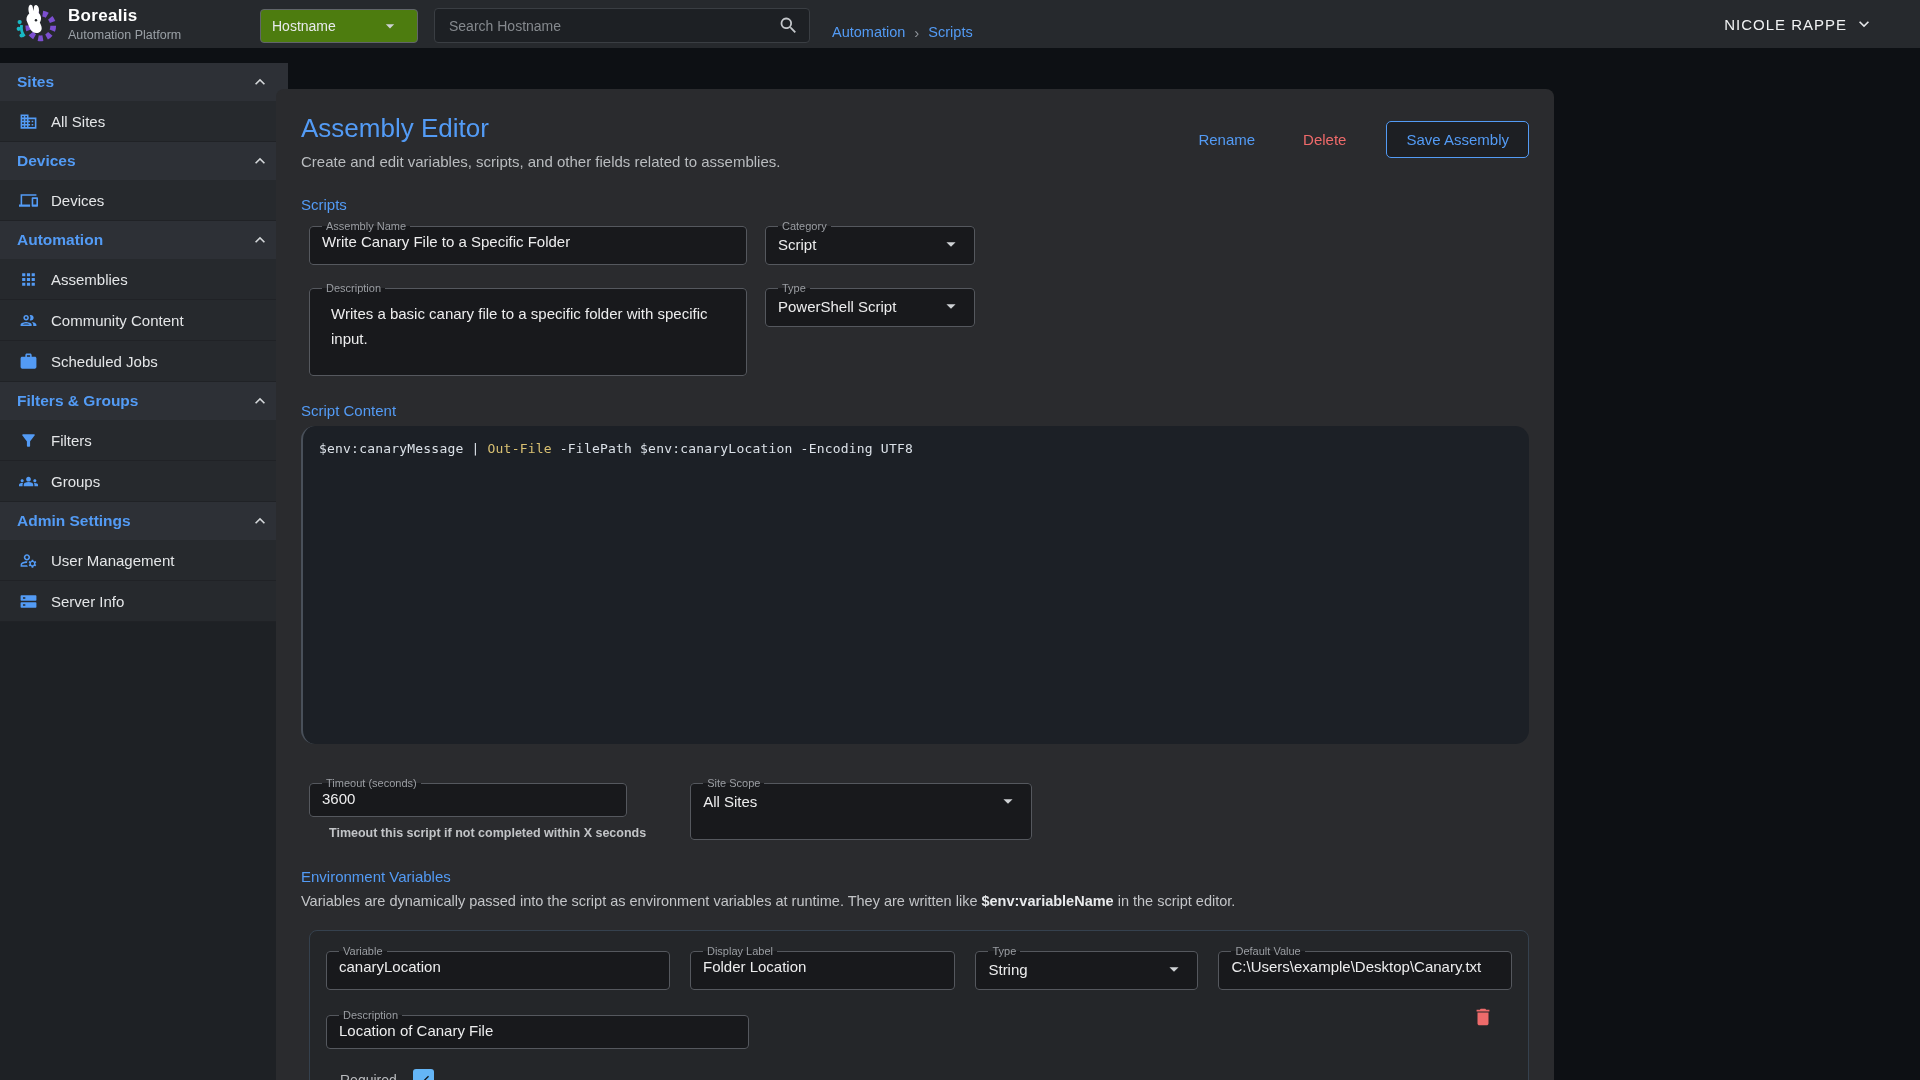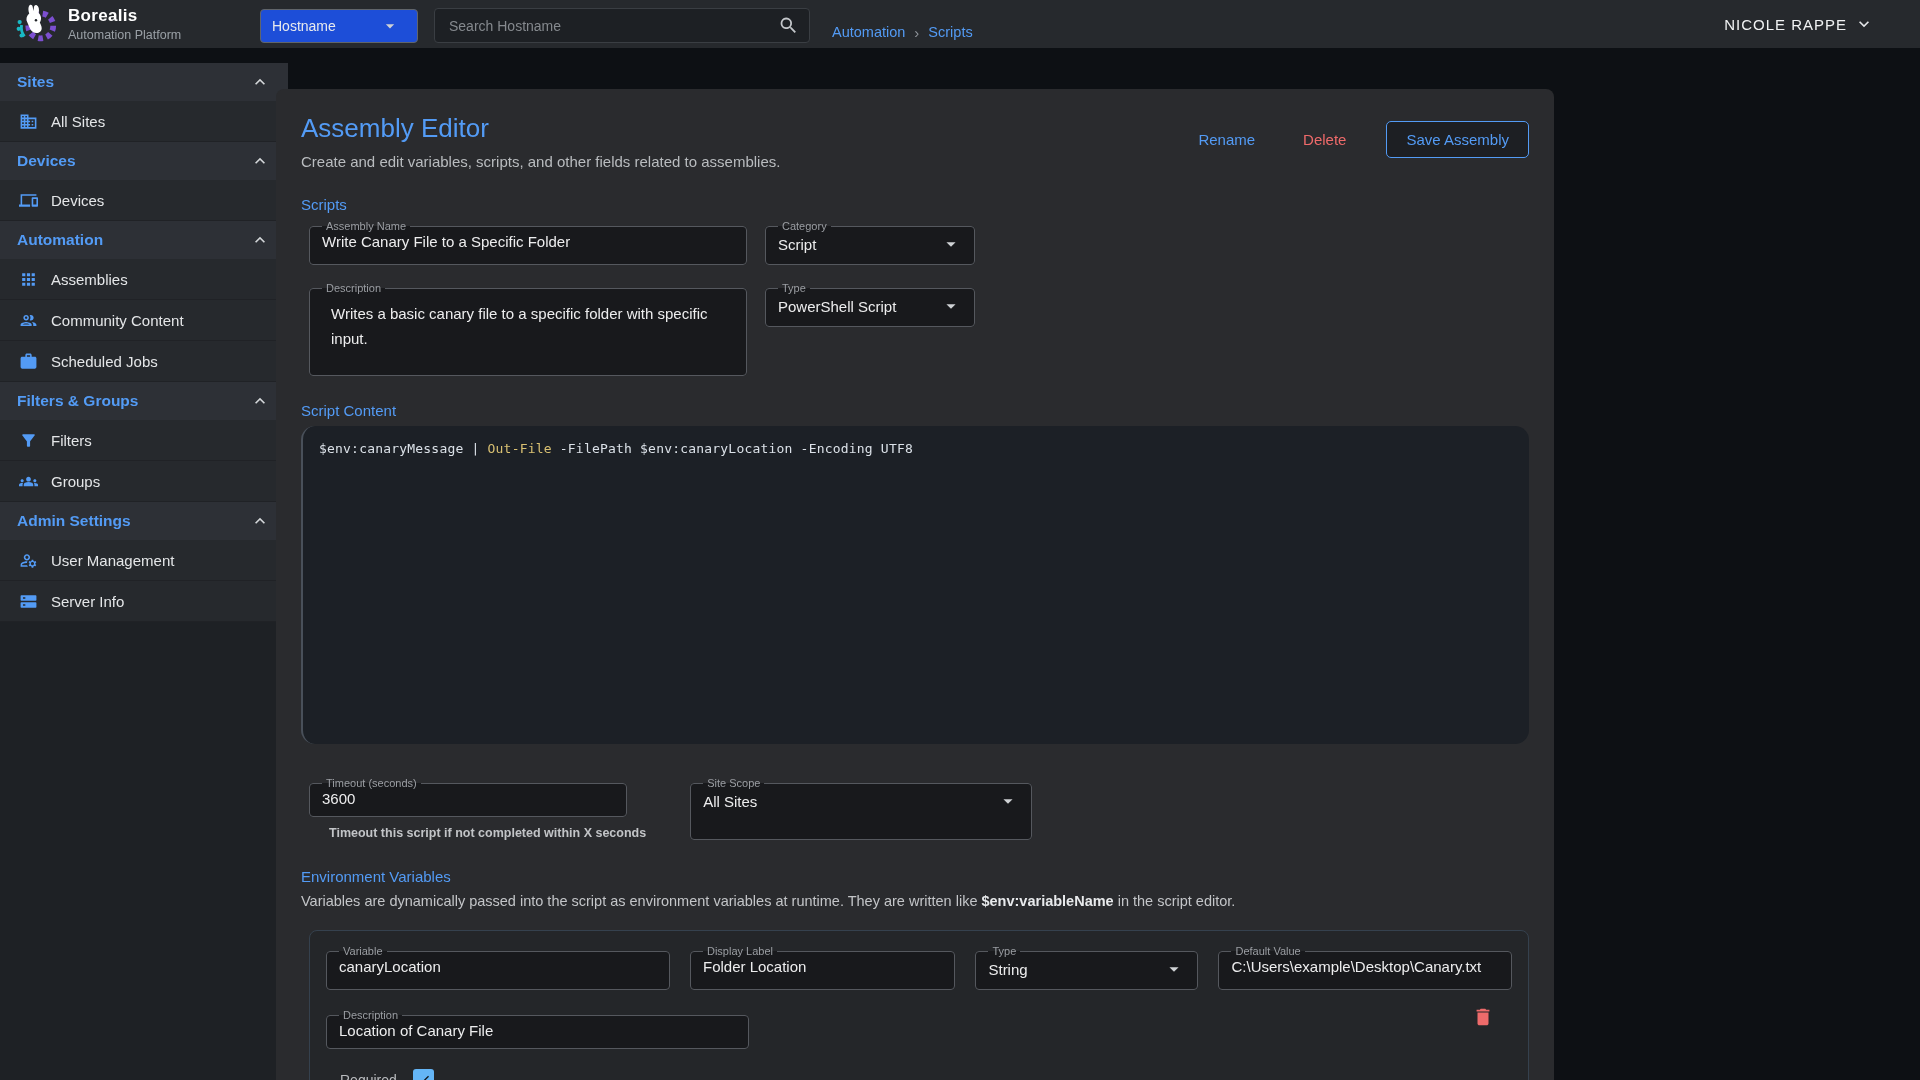--- a/index.html
+++ b/index.html
@@ -15,21 +15,21 @@
     position:absolute; top:0; left:0; width:1920px; height:48px;
     background:#26292d; display:flex; align-items:center; z-index:5;
   }
   .brand { width:260px; flex:none; display:flex; align-items:center; gap:10px; padding-left:12px; }
   .brand-logo { width:46px; height:46px; }
   .brand-name { font-size:17px; font-weight:bold; color:#ffffff; letter-spacing:.3px; }
   .brand-tag  { font-size:12.5px; color:#9aa0a6; margin-top:2px; }
 
   .host-select {
     width:158px; height:34px; margin-top:3px;
-    border:1px solid #61656a; border-radius:4px; background:#1d4ed8;
+    border:1px solid #61656a; border-radius:4px; background:#4d7c0f;
     display:flex; align-items:center; justify-content:space-between;
     padding:0 17px 0 11px; color:#e8eaed; font-size:14px; cursor:pointer;
   }
   .host-select svg { width:20px; height:20px; fill:#cfd2d5; }
 
   .search-box {
     width:376px; height:35px; margin-left:16px; margin-top:3px;
     background:#1d2024; border:1px solid #3a3e43; border-radius:4px;
     display:flex; align-items:center; padding:0 10px 0 12px;
   }

